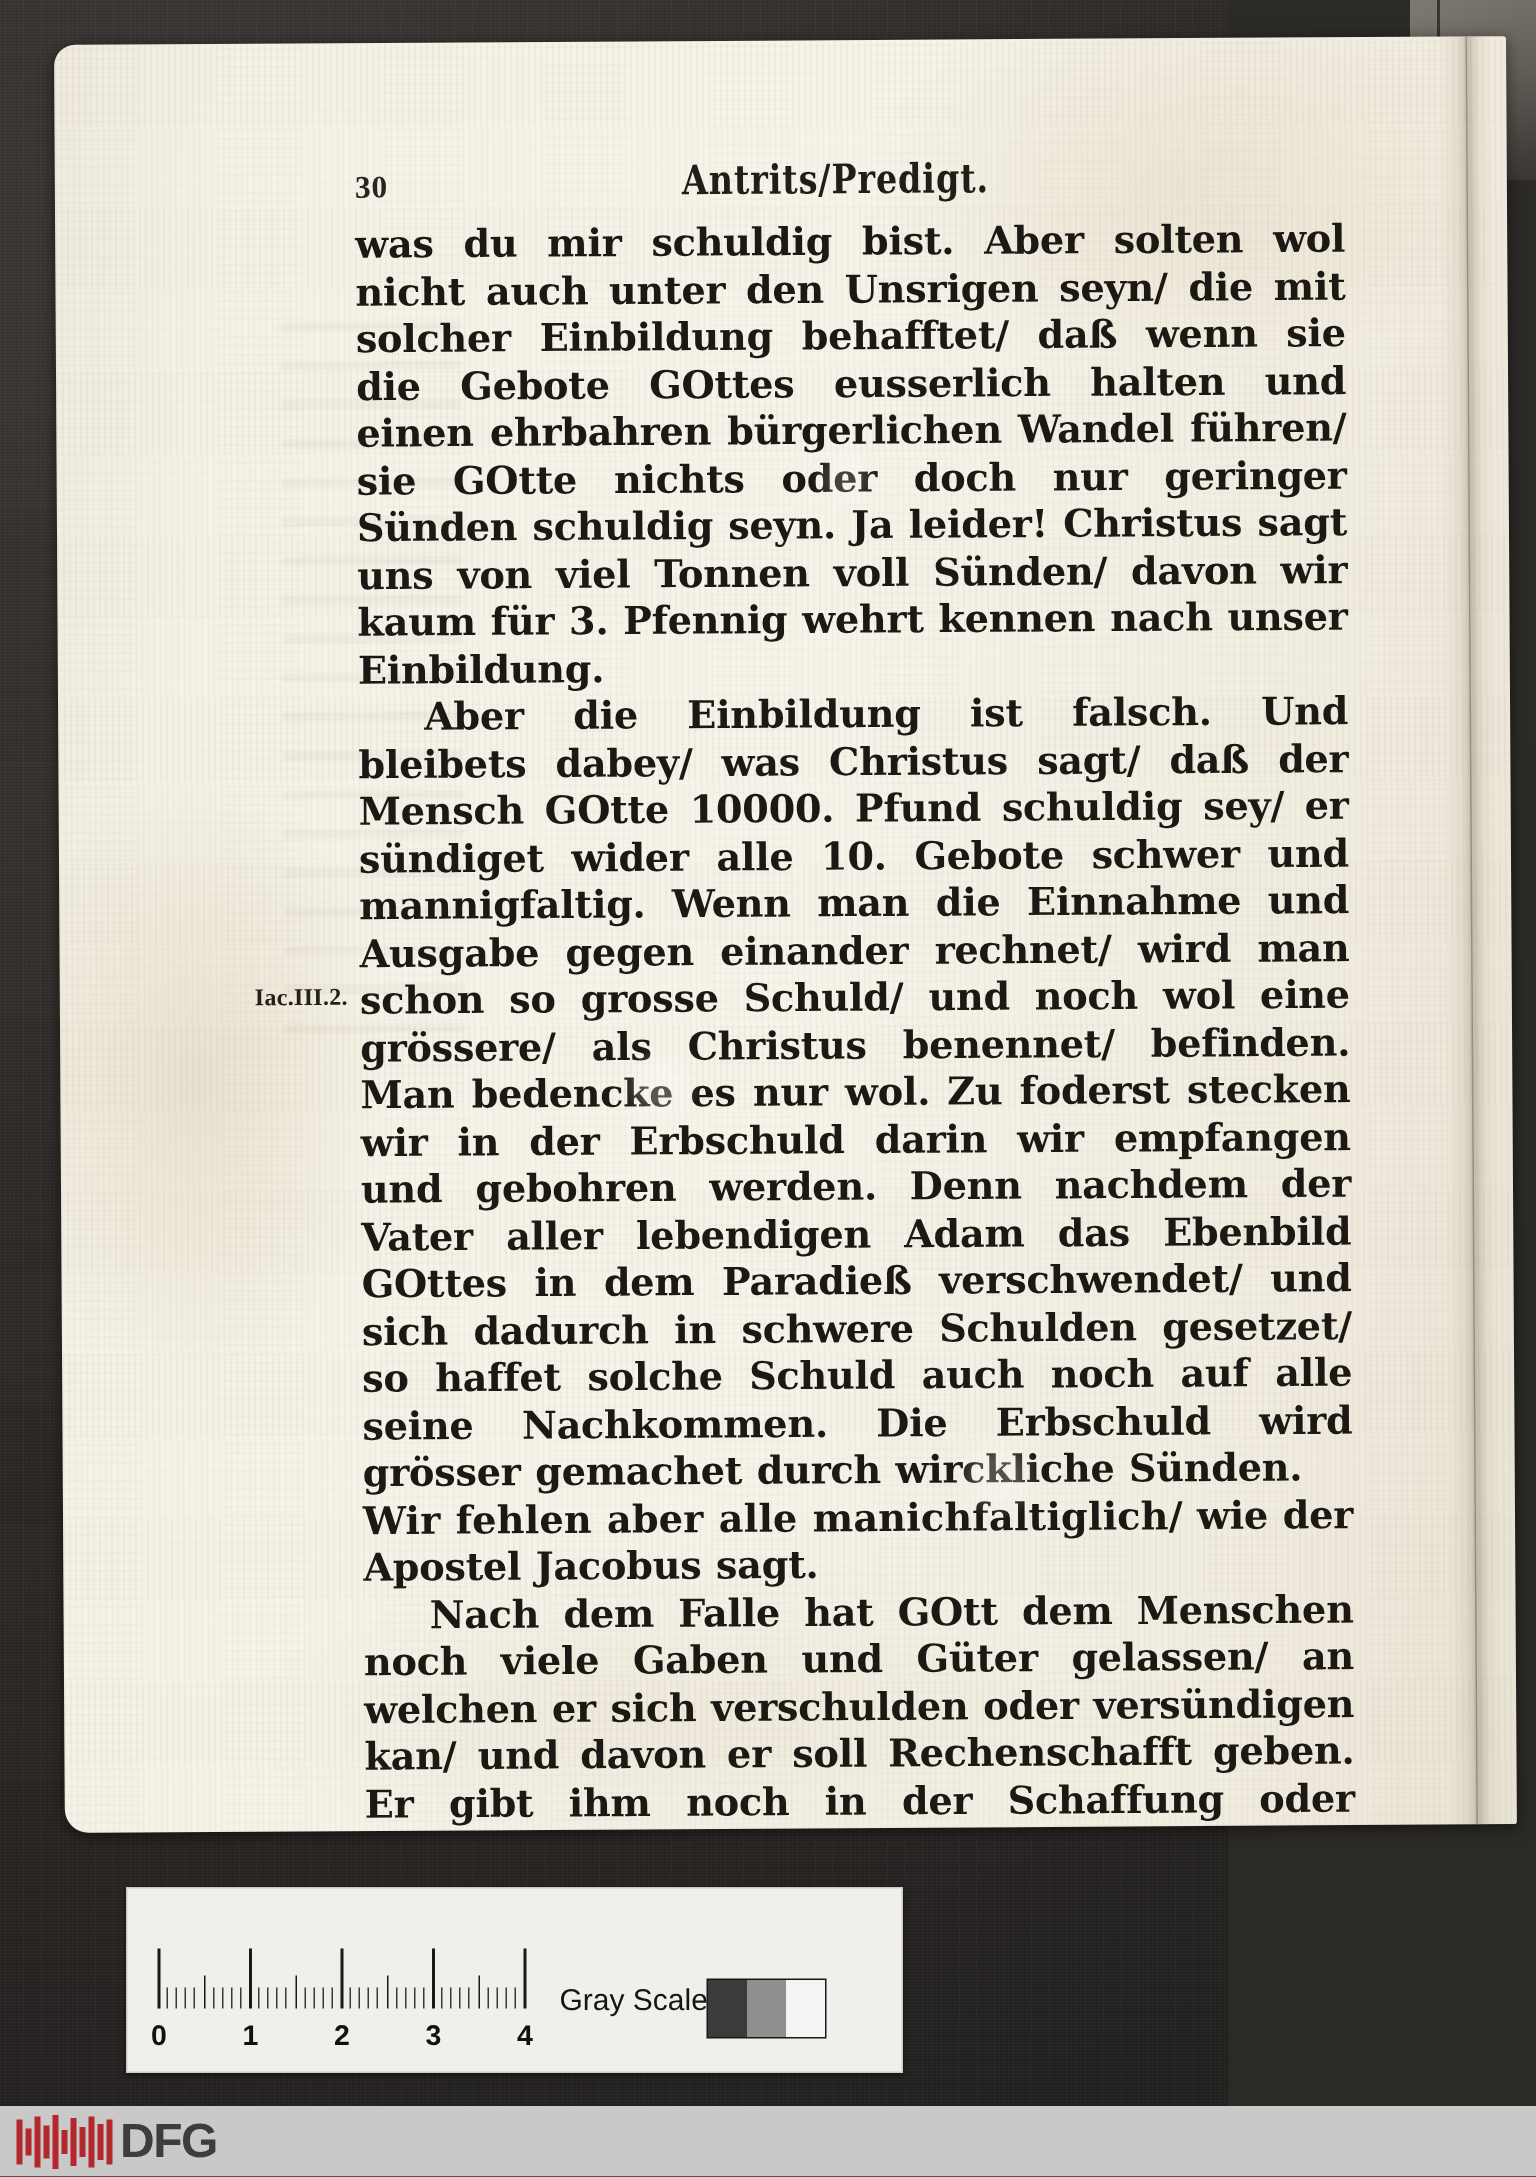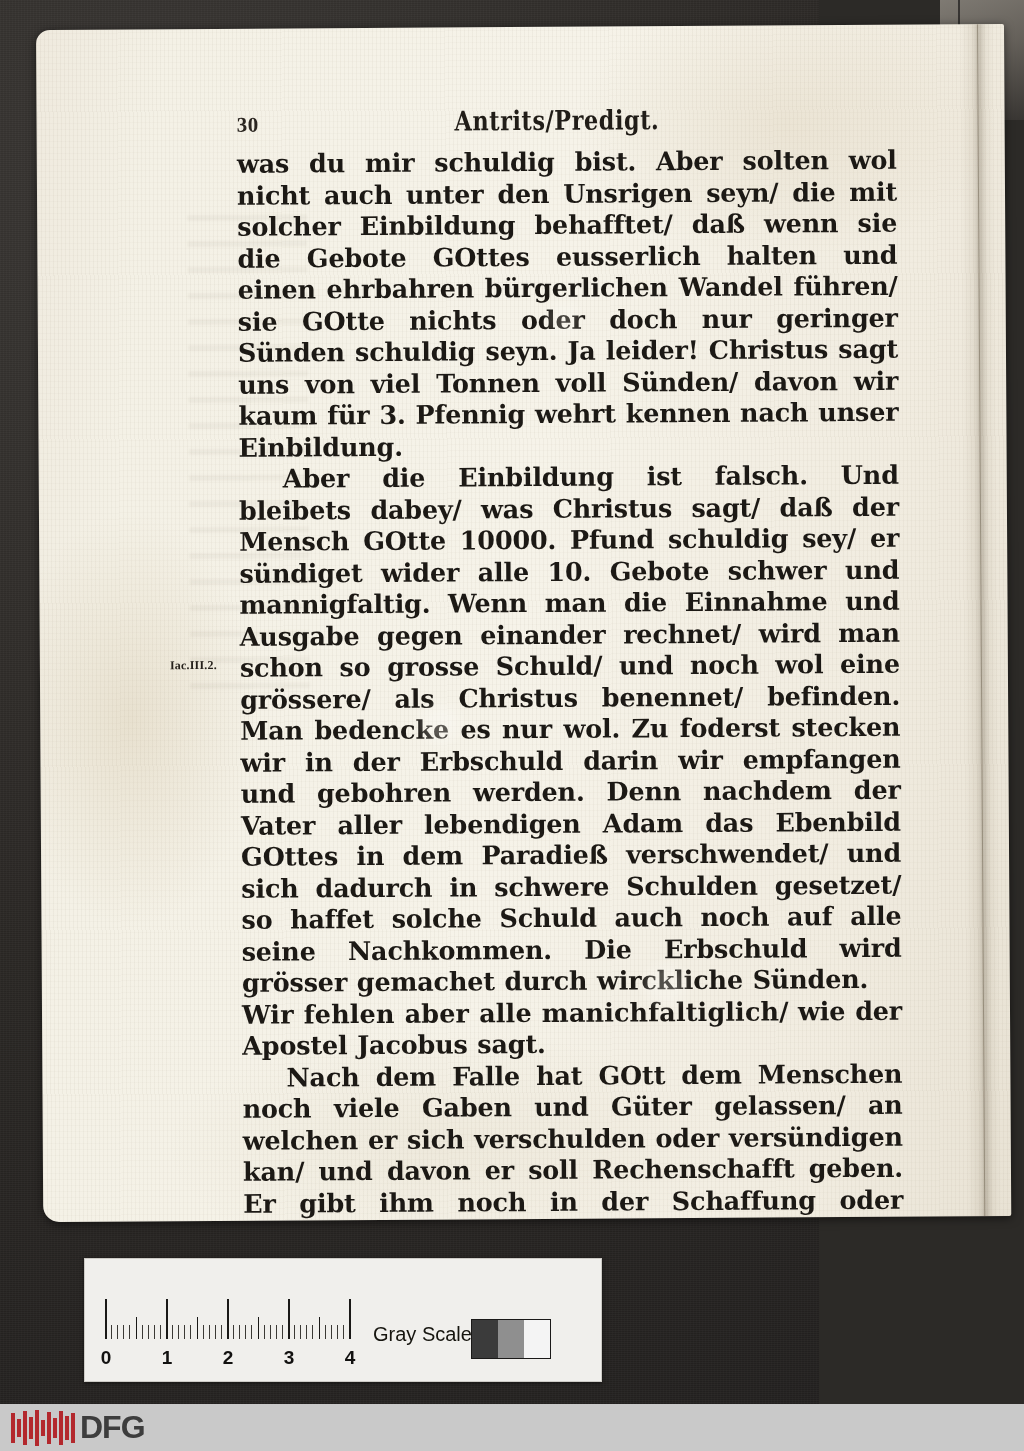--- a/index.html
+++ b/index.html
@@ -119,21 +119,21 @@
   }
   .frak p{margin:0;}
   .frak .ind{display:block;text-indent:44px;}
   .frak b{font-weight:900;letter-spacing:.1px;}
 
   
   .sidenote{
     position:absolute;left:-70px;
     font-family:"Liberation Serif", serif;
     font-weight:700;
-    font-size:12px;
+    font-size:16px;
     letter-spacing:.2px;
     color:#241f1a;
     white-space:nowrap;
   }
 
   
   .ink-wear{
     position:absolute;left:190px;top:70px;width:700px;height:1010px;
     pointer-events:none;
     background:

